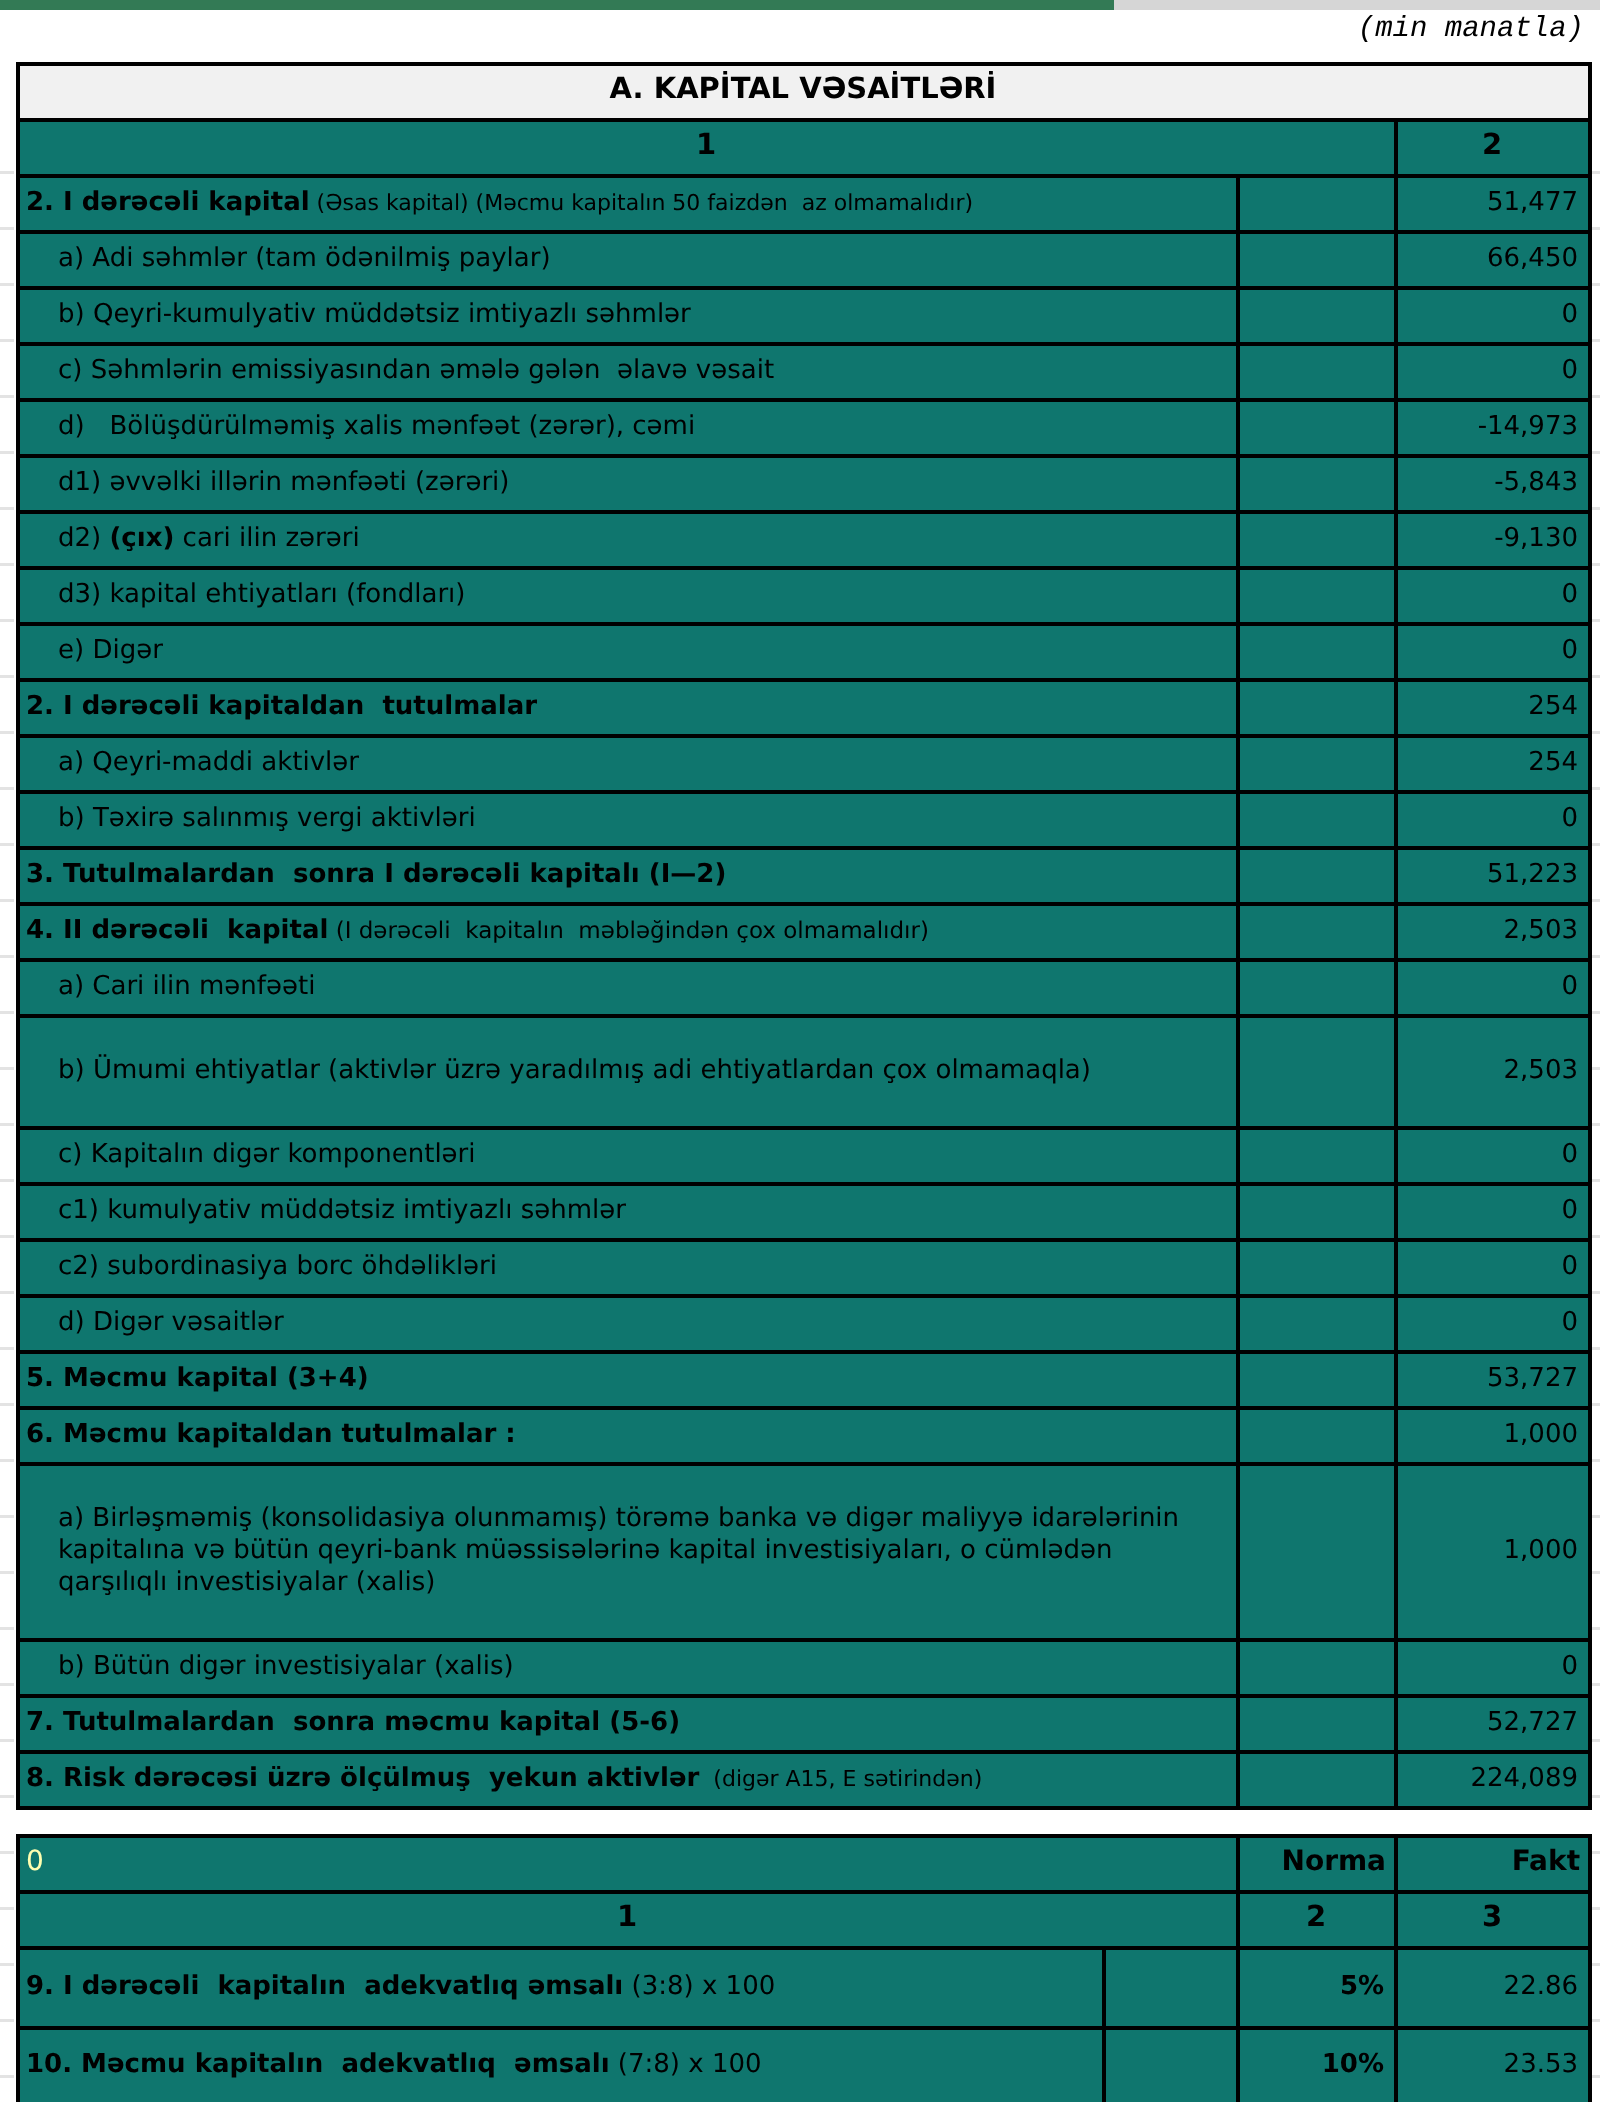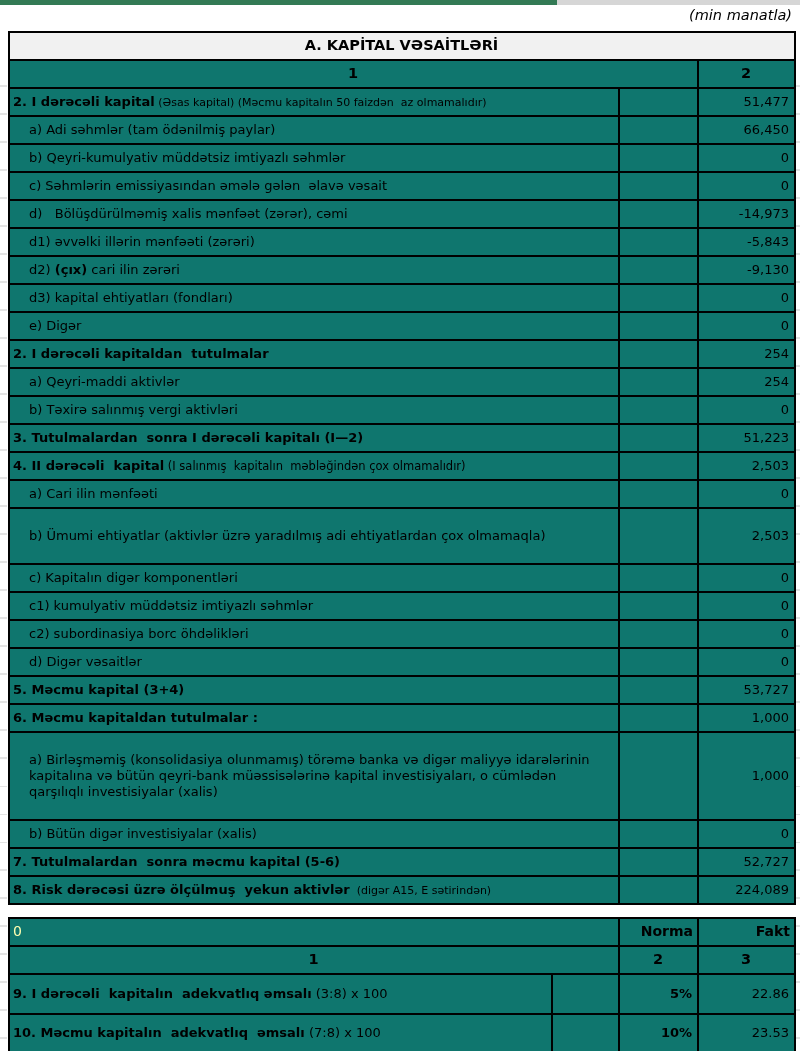--- a/index.html
+++ b/index.html
@@ -6,21 +6,21 @@
   body{
     width:800px;height:1051px;overflow:hidden;position:relative;
     background:#fff;color:#000;
     font-family:"DejaVu Sans","Liberation Sans",sans-serif;
   }
   .topbar{position:absolute;top:0;left:0;width:800px;height:5px;}
   .topbar .green{position:absolute;left:0;top:0;width:557px;height:5px;background:#337a55;}
   .topbar .gray{position:absolute;left:557px;top:0;width:243px;height:5px;background:#d6d6d6;}
   .unit-note{
     position:absolute;top:7px;left:0;width:792px;text-align:right;
-    font-style:italic;font-size:14.5px;font-weight:500;
+    font-style:italic;font-size:14.5px;font-weight:500;font-family:Liberation Mono, monospace;
   }
   .mgrid{
     position:absolute;top:59px;height:992px;
     background-image:repeating-linear-gradient(to bottom,#ffffff 0 26.5px,#dcdcdc 26.5px 28px);
     opacity:.8;
   }
   .mgrid.left{left:0;width:7px;}
   .mgrid.right{left:795px;width:5px;}
   table{border-collapse:collapse;table-layout:fixed;position:absolute;background:#0f766e;}
   #t1{left:8px;top:31px;width:786px;}
@@ -133,21 +133,21 @@
     <td class="lbl ind"><span>b) Təxirə salınmış vergi aktivləri</span></td>
     <td class="mid"></td>
     <td class="val">0</td>
   </tr>
   <tr class="h1">
     <td class="lbl"><b>3. Tutulmalardan  sonra I dərəcəli kapitalı (I—2)</b></td>
     <td class="mid"></td>
     <td class="val">51,223</td>
   </tr>
   <tr class="h1">
-    <td class="lbl"><b>4. II dərəcəli  kapital</b><span class="note" style="font-size:11.5px"> (I salınmış  kapitalın  məbləğindən çox olmamalıdır)</span></td>
+    <td class="lbl"><b>4. II dərəcəli  kapital</b><span class="note" style="font-size:11.5px"> (I dərəcəli  kapitalın  məbləğindən çox olmamalıdır)</span></td>
     <td class="mid"></td>
     <td class="val">2,503</td>
   </tr>
   <tr class="h1">
     <td class="lbl ind"><span>a) Cari ilin mənfəəti</span></td>
     <td class="mid"></td>
     <td class="val">0</td>
   </tr>
   <tr class="h2">
     <td class="lbl ind"><span>b) Ümumi ehtiyatlar (aktivlər üzrə yaradılmış adi ehtiyatlardan çox olmamaqla)</span></td>

